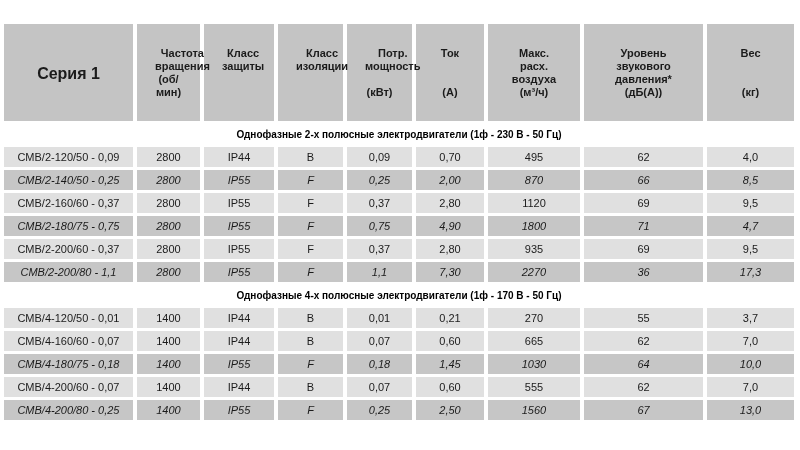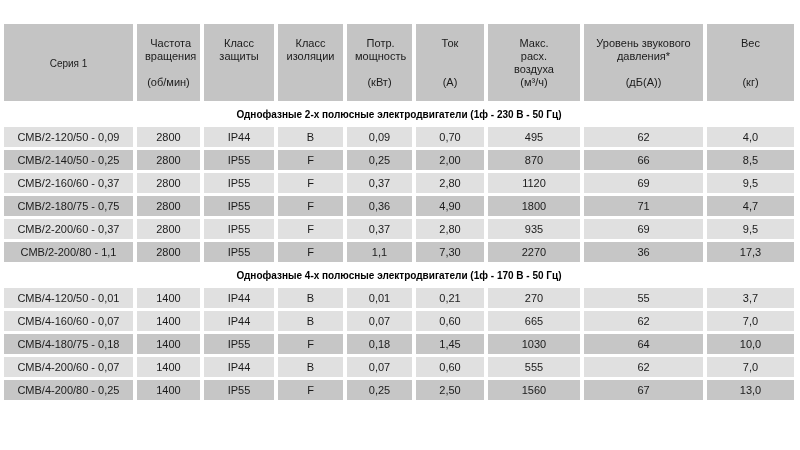--- a/index.html
+++ b/index.html
@@ -36,40 +36,40 @@
   col.c3 { width: 65px; }
   col.c4 { width: 65px; }
   col.c5 { width: 68px; }
   col.c6 { width: 92px; }
   col.c7 { width: 119px; }
   col.c8 { width: 87px; }
 
   th.hcell {
     background: var(--header-bg);
     height: 58px;
-    padding: 6px;
+    padding: 16px;
     vertical-align: top;
-    font-weight: normal;
+    font-weight: bold;
     color: var(--text-color);
   }
   .hinner {
     display: flex;
     flex-direction: column;
     justify-content: space-between;
     height: 100%;
     padding: 7px 2px 6px 2px;
     text-align: center;
     font-size: 11px;
     line-height: 13px;
   }
   .hinner.center { justify-content: center; }
   .hinner.top { justify-content: flex-start; }
   .hlabel { margin: 0 auto; }
   th.col6 .hlabel { max-width: 58px; }
-  th.col0 .hlabel { font-size: 10px; }
+  th.col0 .hlabel { font-size: 16px; }
 
   td.section-title {
     background: var(--page-bg);
     text-align: center;
     font-weight: bold;
     font-size: 10px;
     color: var(--title-color);
     height: 20px;
     padding: 2px 0;
     white-space: nowrap;
@@ -78,21 +78,21 @@
     height: 20px;
     padding: 0 4px;
     text-align: center;
     vertical-align: middle;
     font-size: 11px;
     color: var(--text-color);
     white-space: nowrap;
     overflow: hidden;
   }
   tr.data-row.light td { background: var(--row-light-bg); }
-  tr.data-row.dark td { background: var(--row-dark-bg); }
+  tr.data-row.dark td { background: var(--row-dark-bg); font-style: italic; }
 </style>
 </head>
 <body>
 
 <div class="page">
   <table class="spec">
     <colgroup>
       <col class="c0">
         <col class="c1">
         <col class="c2">
@@ -193,21 +193,21 @@
           <td>2,80</td>
           <td>1120</td>
           <td>69</td>
           <td>9,5</td>
         </tr>
         <tr class="data-row dark">
           <td>СМВ/2-180/75 - 0,75</td>
           <td>2800</td>
           <td>IP55</td>
           <td>F</td>
-          <td>0,36</td>
+          <td>0,75</td>
           <td>4,90</td>
           <td>1800</td>
           <td>71</td>
           <td>4,7</td>
         </tr>
         <tr class="data-row light">
           <td>СМВ/2-200/60 - 0,37</td>
           <td>2800</td>
           <td>IP55</td>
           <td>F</td>

